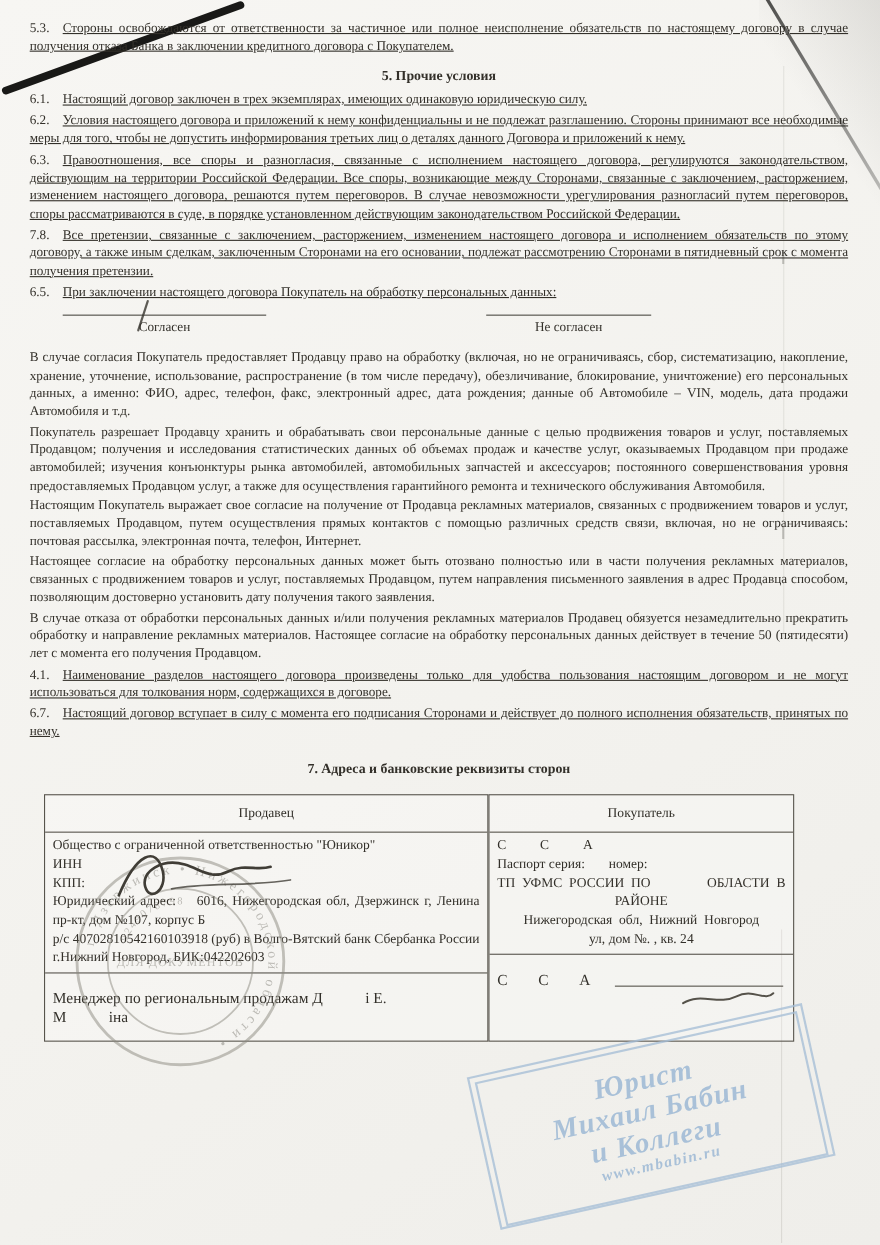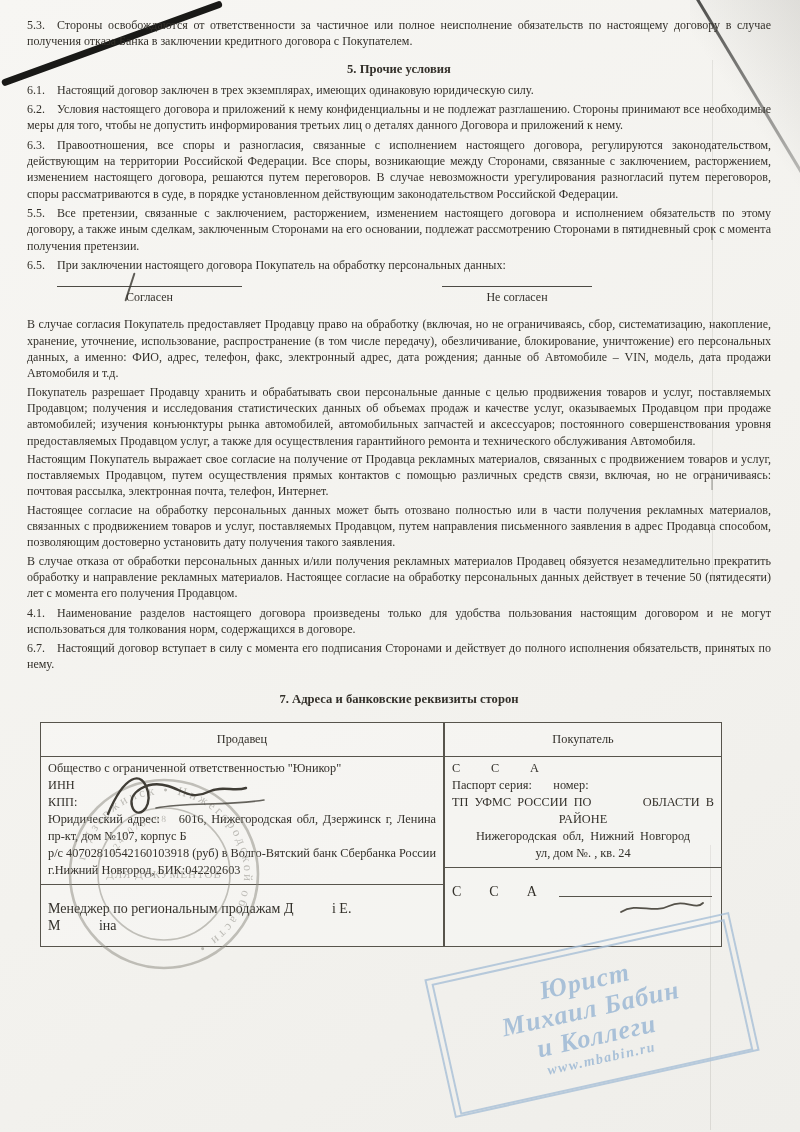--- a/index.html
+++ b/index.html
@@ -16,21 +16,21 @@
   .corner-tr{position:absolute;left:696px;top:-6px;width:216px;height:3px;
     background:linear-gradient(to right,rgba(35,35,33,.8),rgba(35,35,33,.25));
     transform:rotate(59deg);transform-origin:left top;}
   .corner-tr-shade{position:absolute;right:0;top:0;width:110px;height:190px;
     background:linear-gradient(235deg,rgba(120,118,112,.18),rgba(120,118,112,0) 55%);}
   .crease-v1{position:absolute;left:712px;top:60px;width:1px;height:520px;background:rgba(70,68,60,.10);}
   .crease-v2{position:absolute;left:710px;top:845px;width:1px;height:285px;background:rgba(70,68,60,.12);}
   .crease-tick{position:absolute;left:711px;width:2px;height:12px;background:rgba(70,68,60,.28);}
   
   .content{position:absolute;left:27px;top:14px;width:744px;font-size:12px;line-height:16.3px;text-align:justify;}
-  .clause{margin:3px 0;}
+  .clause{margin:3px 0;text-decoration:underline;}
   .clause .num{display:inline-block;min-width:30px;}
   .para{margin:2px 0;}
   h3.center{font-size:12.6px;text-align:center;font-weight:bold;margin:11px 0 5px;}
   
   .consent-row{display:flex;margin:13px 0 11px;}
   .consent{text-align:center;position:relative;}
   .consent .line{border-top:1.6px solid #4c4a44;height:0;}
   .consent .lbl{margin-top:2px;font-size:12px;}
   .opt-agree{width:185px;margin-left:30px;}
   .opt-disagree{width:150px;margin-left:200px;}
@@ -77,21 +77,21 @@
 
   <div class="content">
 
     <p class="clause"><span class="num">5.3.</span><span>Стороны освобождаются от ответственности за частичное или полное неисполнение обязательств по настоящему договору в случае получения отказа Банка в заключении кредитного договора с Покупателем.</span></p>
 
     <h3 class="center">5. Прочие условия</h3>
 
     <p class="clause"><span class="num">6.1.</span><span>Настоящий договор заключен в трех экземплярах, имеющих одинаковую юридическую силу.</span></p>
     <p class="clause"><span class="num">6.2.</span><span>Условия настоящего договора и приложений к нему конфиденциальны и не подлежат разглашению. Стороны принимают все необходимые меры для того, чтобы не допустить информирования третьих лиц о деталях данного Договора и приложений к нему.</span></p>
     <p class="clause"><span class="num">6.3.</span><span>Правоотношения, все споры и разногласия, связанные с исполнением настоящего договора, регулируются законодательством, действующим на территории Российской Федерации. Все споры, возникающие между Сторонами, связанные с заключением, расторжением, изменением настоящего договора, решаются путем переговоров. В случае невозможности урегулирования разногласий путем переговоров, споры рассматриваются в суде, в порядке установленном действующим законодательством Российской Федерации.</span></p>
-    <p class="clause"><span class="num">5.5.</span><span>Все претензии, связанные с заключением, расторжением, изменением настоящего договора и исполнением обязательств по этому договору, а также иным сделкам, заключенным Сторонами на его основании, подлежат рассмотрению Сторонами в пятидневный срок с момента получения претензии.</span></p>
+    <p class="clause"><span class="num">7.8.</span><span>Все претензии, связанные с заключением, расторжением, изменением настоящего договора и исполнением обязательств по этому договору, а также иным сделкам, заключенным Сторонами на его основании, подлежат рассмотрению Сторонами в пятидневный срок с момента получения претензии.</span></p>
     <p class="clause"><span class="num">6.5.</span><span>При заключении настоящего договора Покупатель на обработку персональных данных:</span></p>
 
     <div class="consent-row">
       <div class="consent opt-agree">
         <div class="line"></div>
         <span class="slash"></span>
         <div class="lbl">Согласен</div>
       </div>
       <div class="consent opt-disagree">
         <div class="line"></div>

